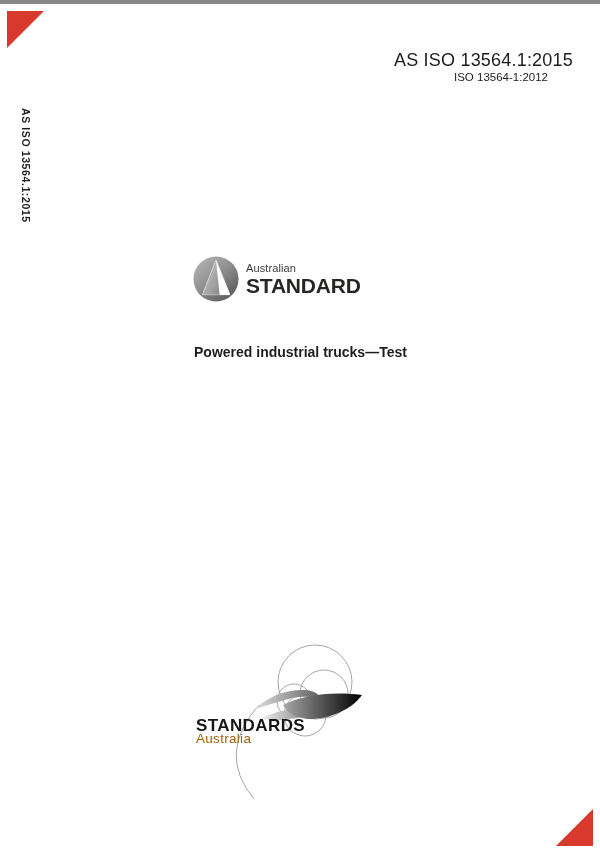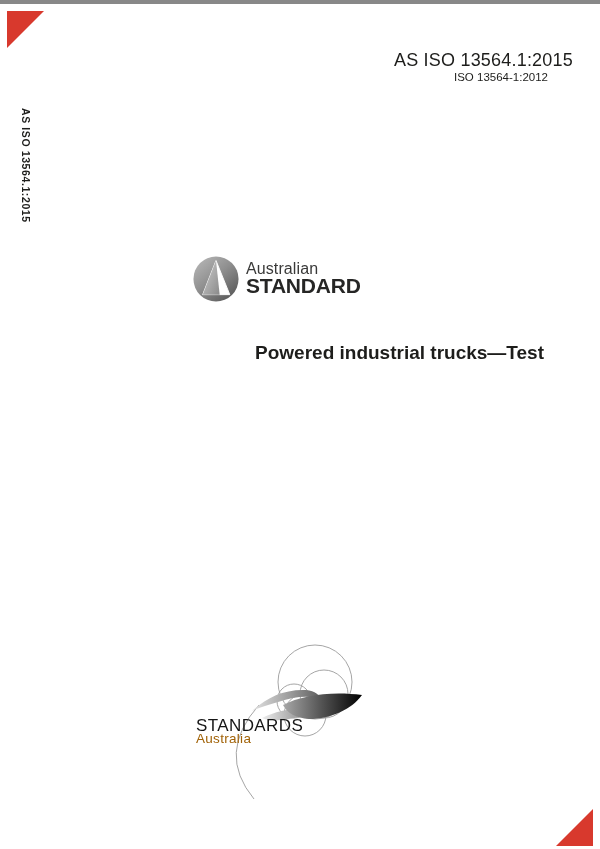--- a/index.html
+++ b/index.html
@@ -47,42 +47,41 @@
     font-weight:bold;
     letter-spacing:0.6px;
     color:#1d1d1b;
     white-space:nowrap;
   }
 
   
   .as-logo{position:absolute;left:193px;top:252px;height:46px;}
   .as-logo .mark{position:absolute;left:0;top:0;}
   .as-logo .words{position:absolute;left:53px;top:5px;color:#2b2b2a;}
-  .as-logo .w1{font-size:16px;line-height:15px;letter-spacing:0.1px;color:#3a3a39;}
+  .as-logo .w1{font-size:11px;line-height:15px;letter-spacing:0.1px;color:#3a3a39;}
   .as-logo .w2{font-size:21px;line-height:20px;font-weight:bold;letter-spacing:-0.2px;color:#262625;}
 
   
   .title-block{
     position:absolute;
     left:194px;top:337px;width:350px;
     color:#1d1d1b;
     font-weight:bold;
-    font-size:19px;
+    font-size:14px;
     line-height:23px;
     letter-spacing:0px;
-    text-align:right;
   }
   .title-block .part{margin-top:16px;}
   .title-block .line{white-space:pre;}
 
   
   .sa-swirl{position:absolute;left:150px;top:620px;}
   .sa-name{
     position:absolute;left:196px;top:712px;
-    font-size:17px;font-weight:normal;letter-spacing:0.4px;
+    font-size:17px;font-weight:bold;letter-spacing:0.4px;
     color:#161616;
   }
   .sa-country{
     position:absolute;left:196px;top:727px;width:89px;
     text-align:left;
     font-size:13.5px;
     color:#a16207;
     letter-spacing:0.3px;
   }
 </style>

